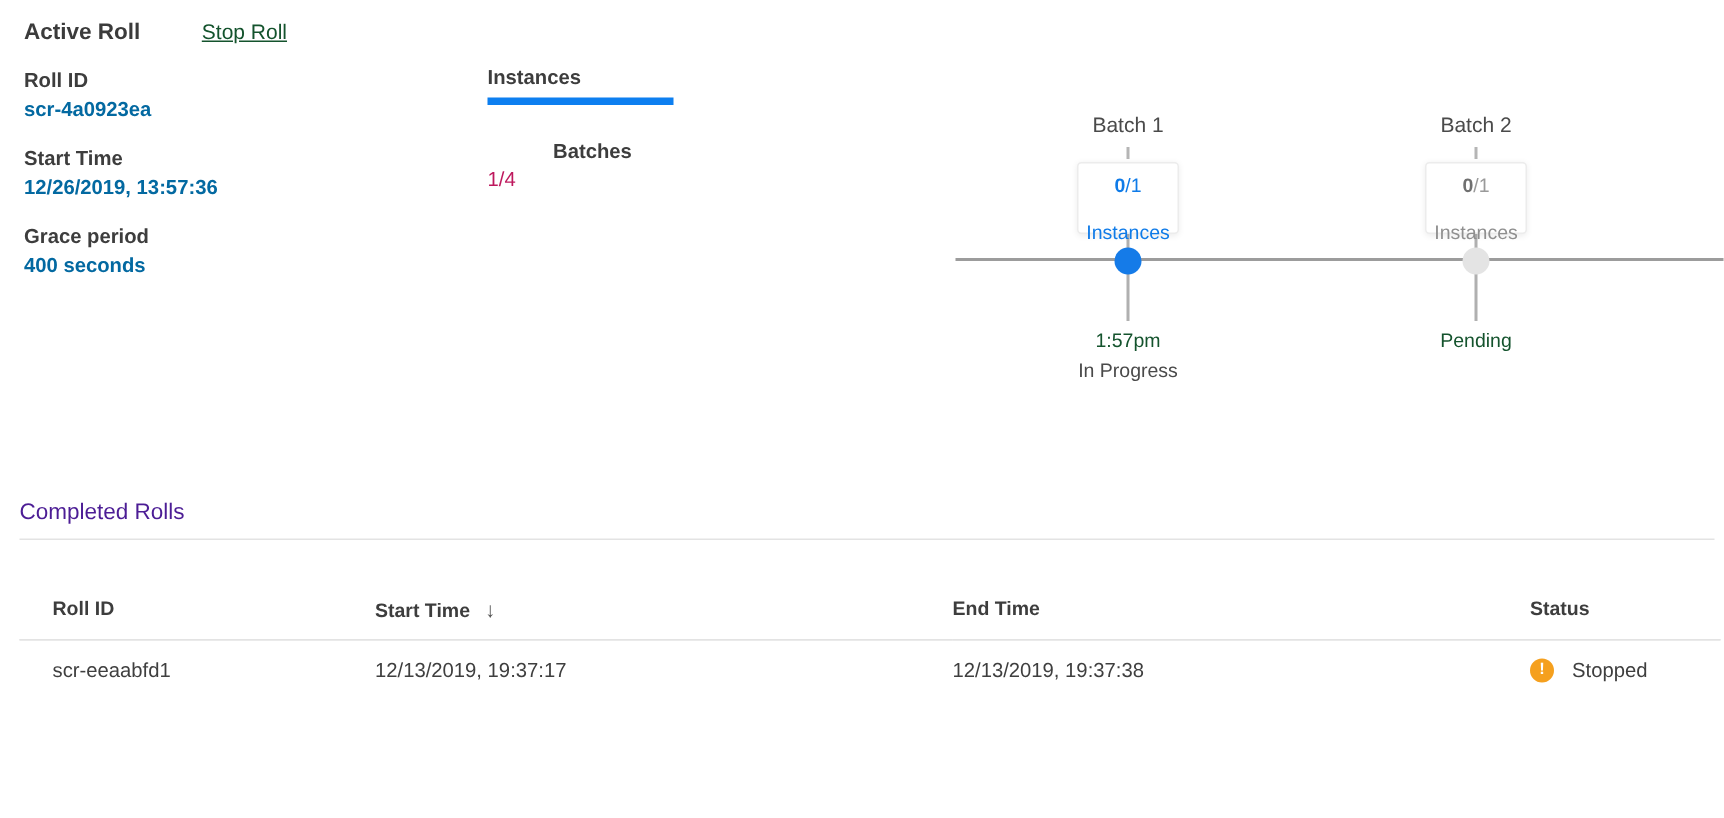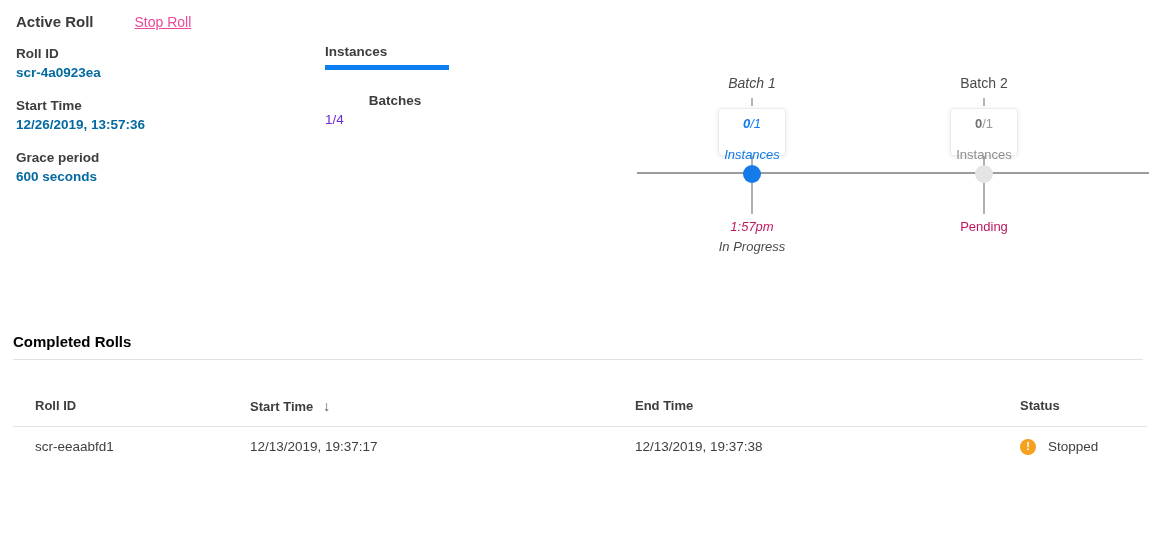--- a/index.html
+++ b/index.html
@@ -10,39 +10,39 @@
     width:1149px; height:545px;
     overflow:hidden;
     position:relative;
   }
   .page { position:relative; width:1149px; height:545px; background:#fff; }
 
   
   .active-roll { position:relative; width:100%; height:322px; }
   .ar-header { position:absolute; left:16px; top:13px; display:flex; align-items:baseline; }
   .ar-title { font-size:15px; font-weight:700; color:#3b3b3b; }
-  .stop-link { margin-left:41px; font-size:14px; color:#ec4899; text-decoration:underline; cursor:pointer; }
+  .stop-link { margin-left:41px; font-size:14px; color:#14532d; text-decoration:underline; cursor:pointer; }
 
   .info-col { position:absolute; left:16px; top:46px; }
   .info-field { margin-bottom:18px; }
   .info-label { font-size:13.5px; font-weight:600; color:#3d3d3d; margin-bottom:4px; }
   .info-value { font-size:13.5px; font-weight:700; color:#0369a1; }
 
   .progress-col { position:absolute; left:325px; top:44px; width:140px; }
   .p-label { font-size:13.5px; font-weight:600; color:#3d3d3d; }
   .p-bar { margin-top:6px; width:124px; height:5px; background:#e9e9e9; border-radius:1px; }
   .p-fill { width:100%; height:100%; background:#0d7ff0; }
   .batches-label { margin-top:23px;text-align:center; }
-  .batches-value { margin-top:4px; font-size:13.5px; color:#6d28d9; }
+  .batches-value { margin-top:4px; font-size:13.5px; color:#be185d; }
 
   
   .timeline { position:absolute; left:0; top:0; right:0; height:322px; }
   .tl-axis { position:absolute; left:637px; right:0; top:172px; height:2px; background:#9c9c9c; z-index:1; }
   .batch { position:absolute; top:74px; width:160px; transform:translateX(-50%); text-align:center; z-index:2; }
-  .batch-1 { left:752px;font-style:italic; }
+  .batch-1 { left:752px; }
   .batch-2 { left:984px; }
   .batch-name { font-size:14px; color:#4a4a4a; height:18px; line-height:18px; }
   .batch-tick { width:2px; height:8px; background:#b5b5b5; margin:6px auto 0; }
   .batch-card {
     width:68px; height:48px; margin:2px auto 0;
     background:#fff; border:1px solid #ececec; border-radius:3px;
     box-shadow:0 1px 4px rgba(0,0,0,0.08);
     padding-top:7px; position:relative; z-index:2;
   }
   .card-count { font-size:13px; line-height:16px; }
@@ -53,27 +53,27 @@
   .batch-pending .card-count .c-bold { color:#707070; font-weight:700; }
   .batch-pending .card-count .c-rest { color:#9a9a9a; }
   .batch-pending .card-instances { color:#8f8f8f; }
   .batch-connector { width:2px; height:58px; background:#b0b0b0; margin:0 auto; }
   .batch-dot {
     position:absolute; left:50%; top:91px; transform:translateX(-50%);
     width:18px; height:18px; border-radius:50%; z-index:3;
   }
   .batch-active .batch-dot { background:#157be8; }
   .batch-pending .batch-dot { background:#e4e4e4; }
-  .batch-line1 { margin-top:4px; font-size:13px; color:#be185d; height:18px; line-height:18px; }
+  .batch-line1 { margin-top:4px; font-size:13px; color:#14532d; height:18px; line-height:18px; }
   .batch-line2 { margin-top:2px; font-size:13px; color:#4a4a4a; height:18px; line-height:18px; }
 
   
   .completed { position:relative; }
   .completed-head { margin:0 6px 0 13px; padding:11px 0 9px 0; border-bottom:1px solid #e3e3e3; }
-  .completed-title { font-size:15px; font-weight:700; color:#000000; }
+  .completed-title { font-size:15px; font-weight:400; color:#4c1d95; }
   .rolls-table { border-collapse:collapse; table-layout:fixed; margin:26px 2px 0 13px; width:1134px; }
   .rolls-table col.c1 { width:237px; }
   .rolls-table col.c2 { width:385px; }
   .rolls-table col.c3 { width:385px; }
   .rolls-table th, .rolls-table td {
     height:40px; text-align:left; vertical-align:middle;
     font-weight:400; padding:0;
   }
   .rolls-table th { font-size:13px; font-weight:600; color:#3d3d3d; border-bottom:1px solid #e3e3e3; }
   .rolls-table td { font-size:13.5px; color:#3f3f3f; border-bottom:1px solid #e3e3e3; }
@@ -105,21 +105,21 @@
       <div class="info-field">
         <div class="info-label">Roll ID</div>
         <div class="info-value">scr-4a0923ea</div>
       </div>
       <div class="info-field">
         <div class="info-label">Start Time</div>
         <div class="info-value">12/26/2019, 13:57:36</div>
       </div>
       <div class="info-field">
         <div class="info-label">Grace period</div>
-        <div class="info-value">600 seconds</div>
+        <div class="info-value">400 seconds</div>
       </div>
     </div>
 
     <div class="progress-col">
       <div class="p-label">Instances</div>
       <div class="p-bar">
           <div class="p-fill"></div>
         </div>
       <div class="p-label batches-label">Batches</div>
       <div class="batches-value">1/4</div>

